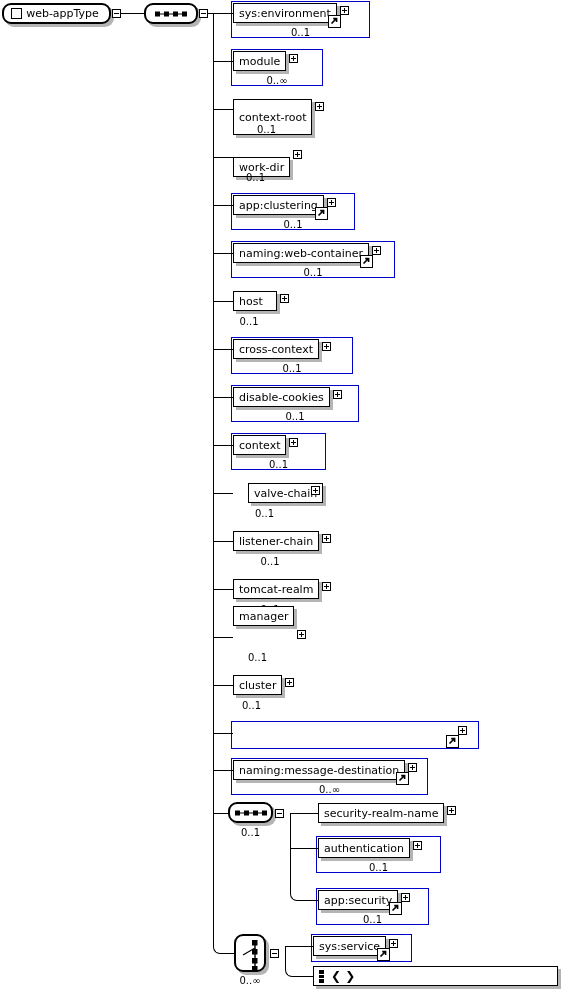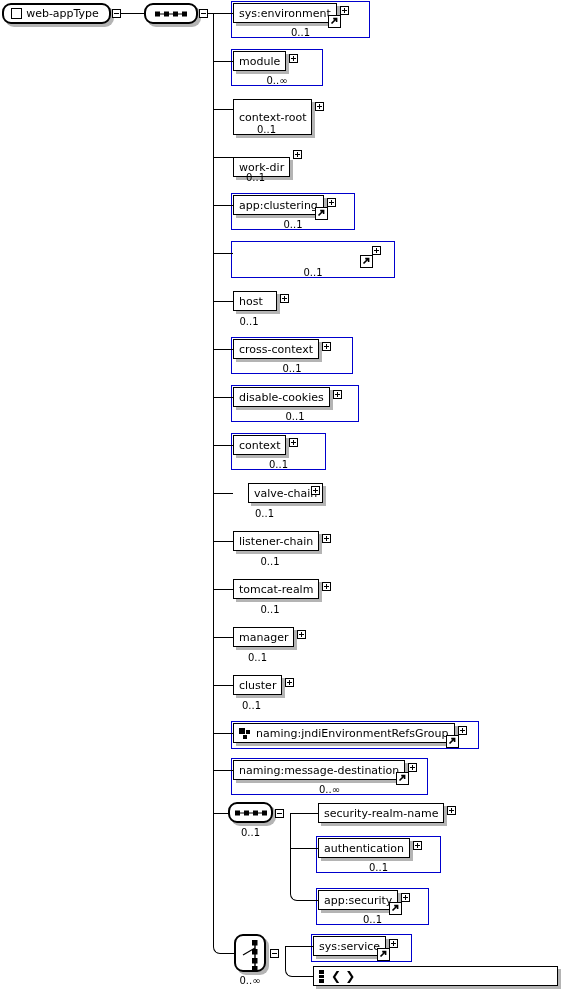--- a/index.html
+++ b/index.html
@@ -131,20 +131,23 @@
     </div>
     <div class="refarrow" style="left: 315px; top: 207px;">
       <svg width="10" height="10" viewBox="0 0 10 10">
         <path d="M2.5 7.5 L7 3 M4.2 2.6 L7.6 2.6 L7.6 6" stroke="#000" stroke-width="1.6" fill="none"></path>
       </svg>
     </div>
     <div class="toggle plus" style="left: 327px; top: 198px;"></div>
     <div class="occ" style="left: 231px; top: 219px; width: 124px;">0..1</div>
     <div class="hline" style="left: 213px; top: 205px; width: 20px;"></div>
     <div class="wrap blue" style="left: 231px; top: 241px; width: 164px; height: 37px;"></div>
+    <div class="ebox" style="left: 233px; top: 243px; width: 136px; height: 20px;">
+      <span class="etxt">naming:web-container</span>
+    </div>
     <div class="refarrow" style="left: 360px; top: 255px;">
       <svg width="10" height="10" viewBox="0 0 10 10">
         <path d="M2.5 7.5 L7 3 M4.2 2.6 L7.6 2.6 L7.6 6" stroke="#000" stroke-width="1.6" fill="none"></path>
       </svg>
     </div>
     <div class="toggle plus" style="left: 372px; top: 246px;"></div>
     <div class="occ" style="left: 231px; top: 267px; width: 164px;">0..1</div>
     <div class="hline" style="left: 213px; top: 253px; width: 20px;"></div>
     <div class="ebox" style="left: 233px; top: 291px; width: 44px; height: 20px;">
       <span class="etxt">host</span>
@@ -184,41 +187,33 @@
     </div>
     <div class="toggle plus" style="left: 322px; top: 534px;"></div>
     <div class="occ" style="left: 221px; top: 556px; width: 98px;">0..1</div>
     <div class="hline" style="left: 213px; top: 541px; width: 20px;"></div>
     <div class="ebox" style="left: 233px; top: 579px; width: 86px; height: 20px;">
       <span class="etxt">tomcat-realm</span>
     </div>
     <div class="toggle plus" style="left: 322px; top: 582px;"></div>
     <div class="occ" style="left: 221px; top: 604px; width: 98px;">0..1</div>
     <div class="hline" style="left: 213px; top: 589px; width: 20px;"></div>
-    <div class="ebox" style="left: 233px; top: 627px; width: 61px; height: 20px;">
+    <div class="ebox" style="left: 233px; top: 606px; width: 61px; height: 20px;">
       <span class="etxt">manager</span>
     </div>
     <div class="toggle plus" style="left: 297px; top: 630px;"></div>
     <div class="occ" style="left: 221px; top: 652px; width: 73px;">0..1</div>
     <div class="hline" style="left: 213px; top: 637px; width: 20px;"></div>
     <div class="ebox" style="left: 233px; top: 675px; width: 49px; height: 20px;">
       <span class="etxt">cluster</span>
     </div>
     <div class="toggle plus" style="left: 285px; top: 678px;"></div>
     <div class="occ" style="left: 221px; top: 700px; width: 61px;">0..1</div>
     <div class="hline" style="left: 213px; top: 685px; width: 20px;"></div>
     <div class="wrap blue" style="left: 231px; top: 721px; width: 248px; height: 28px;"></div>
-    <div class="ebox" style="left: 233px; top: 723px; width: 222px; height: 20px;">
-      <div class="grpicon" style="position: relative; margin-left: 5px; flex: 0 0 auto;">
-        <i style="left:0;top:0;width:6px;height:6px;"></i>
-        <i style="left:7px;top:2px;width:4px;height:4px;"></i>
-        <i style="left:4px;top:7px;width:4px;height:4px;"></i>
-      </div>
-      <span class="etxt">naming:jndiEnvironmentRefsGroup</span>
-    </div>
     <div class="refarrow" style="left: 446px; top: 735px;">
       <svg width="10" height="10" viewBox="0 0 10 10">
         <path d="M2.5 7.5 L7 3 M4.2 2.6 L7.6 2.6 L7.6 6" stroke="#000" stroke-width="1.6" fill="none"></path>
       </svg>
     </div>
     <div class="toggle plus" style="left: 458px; top: 726px;"></div>
     <div class="hline" style="left: 213px; top: 733px; width: 20px;"></div>
     <div class="wrap blue" style="left: 231px; top: 758px; width: 197px; height: 37px;"></div>
     <div class="ebox" style="left: 233px; top: 760px; width: 172px; height: 20px;">
       <span class="etxt">naming:message-destination</span>

